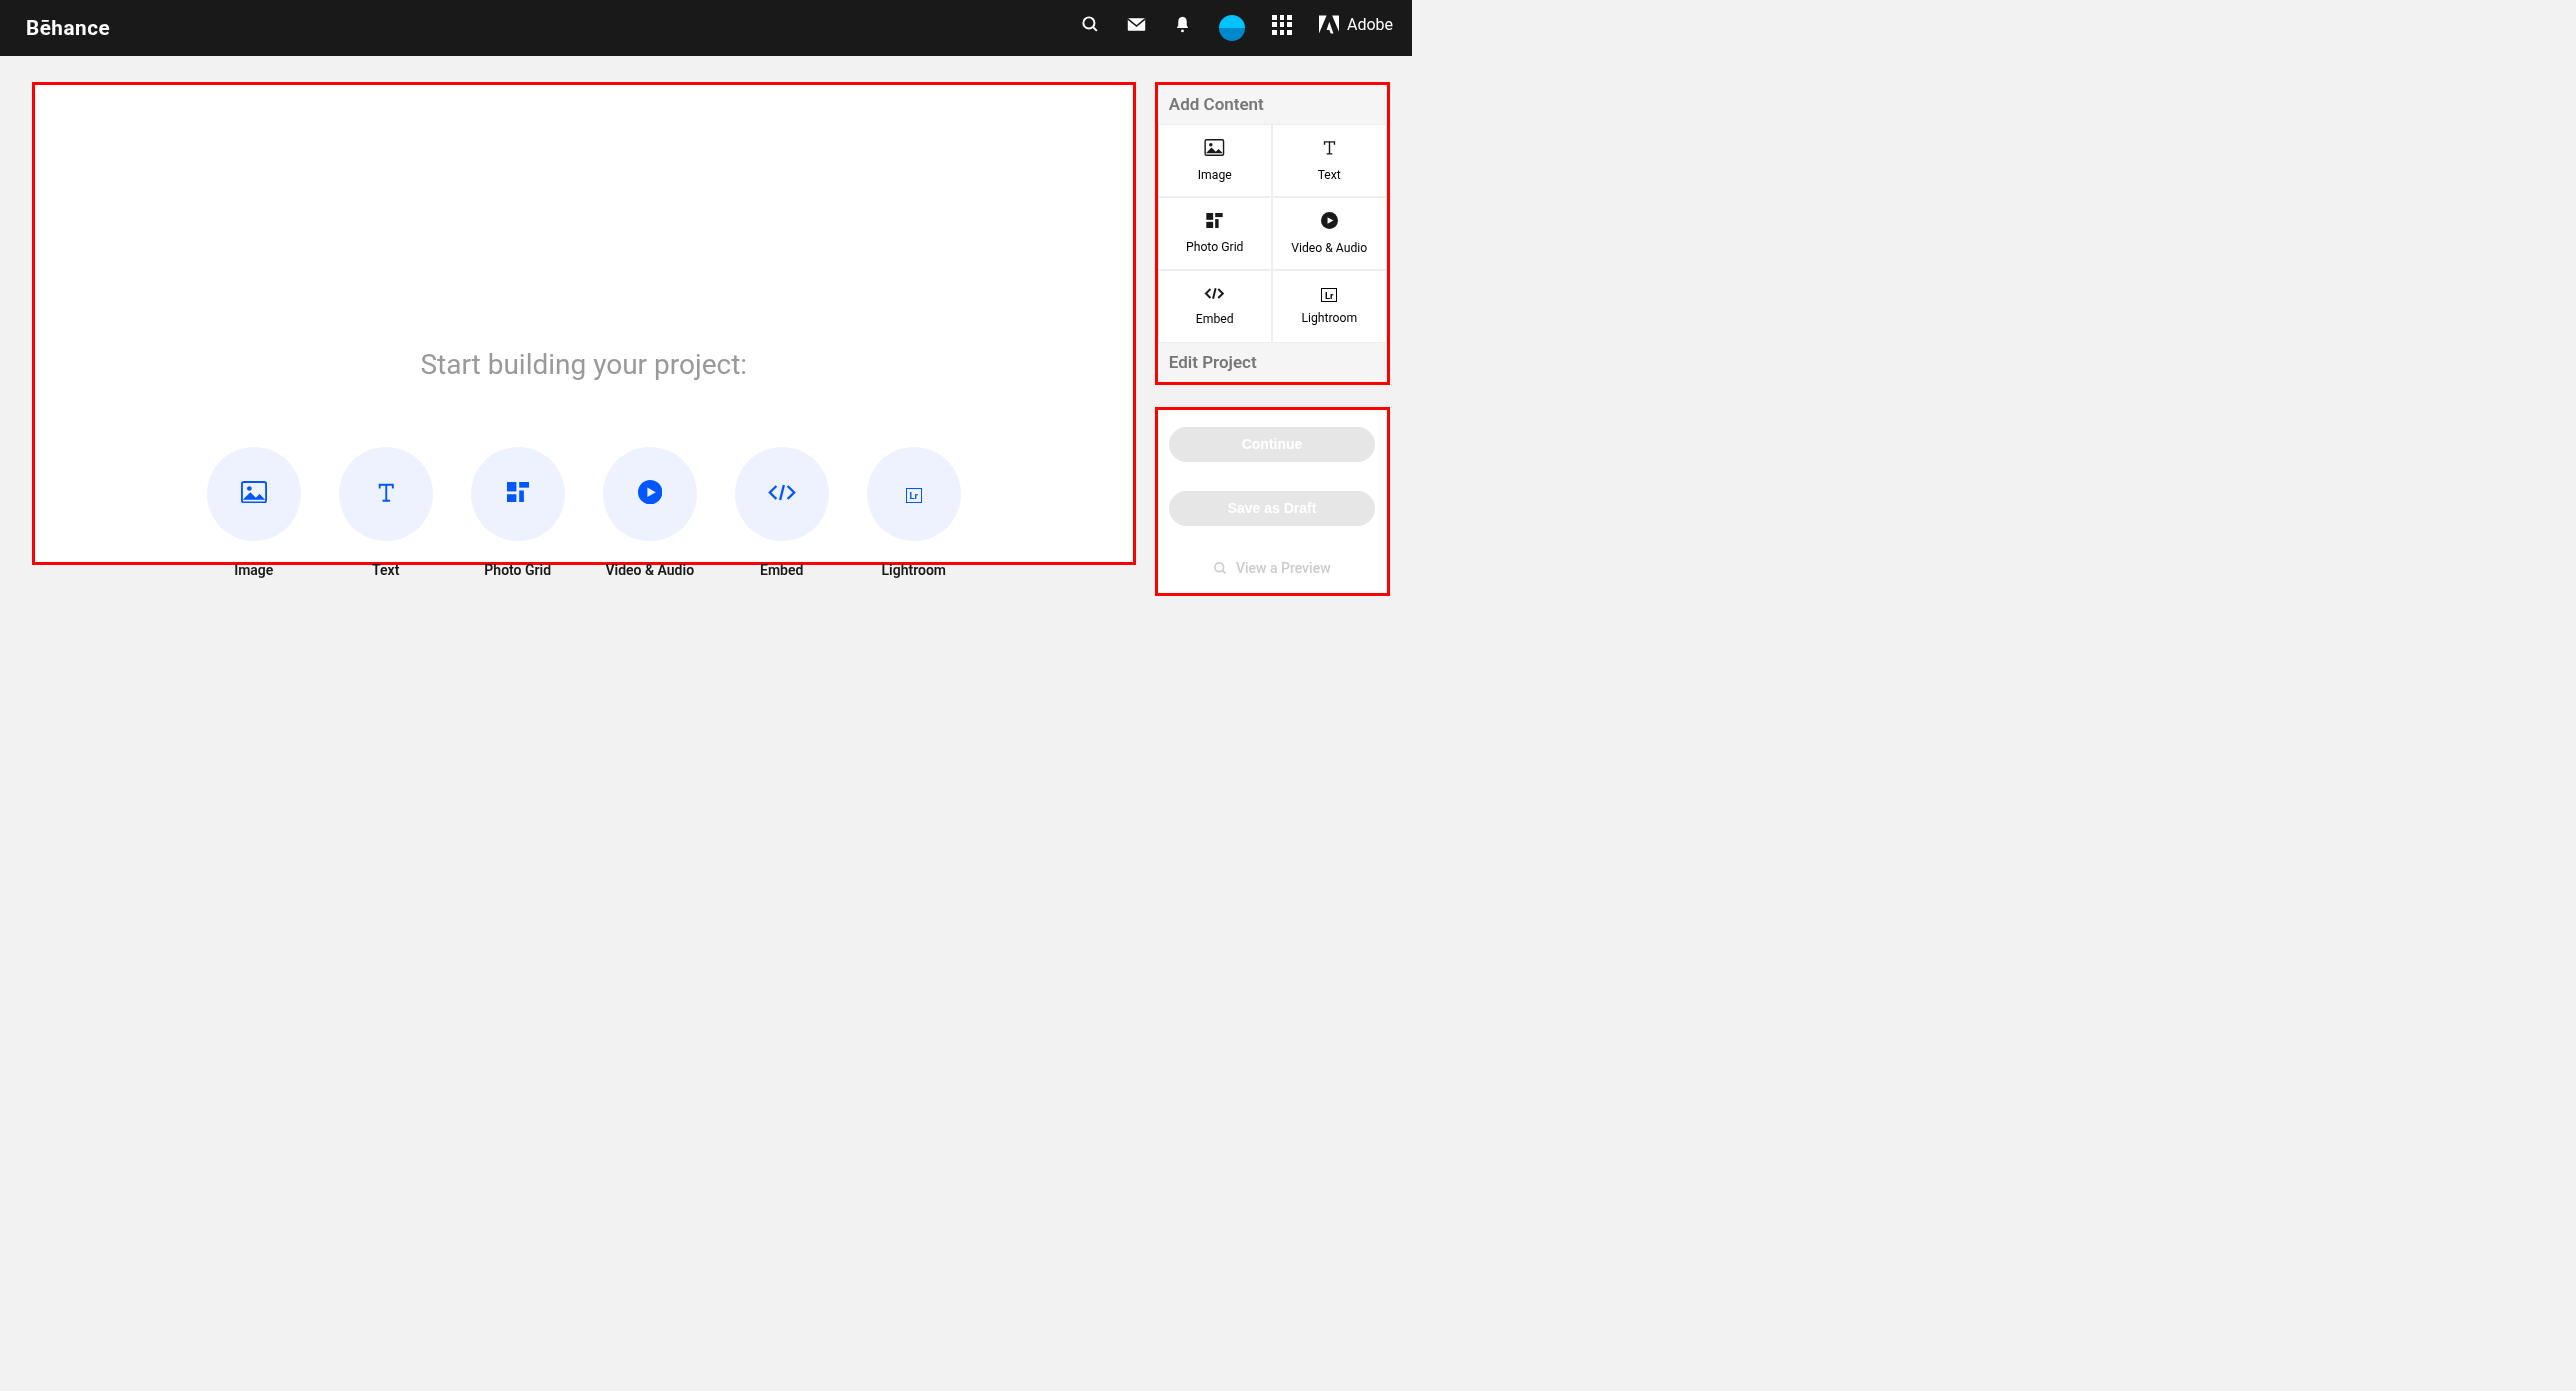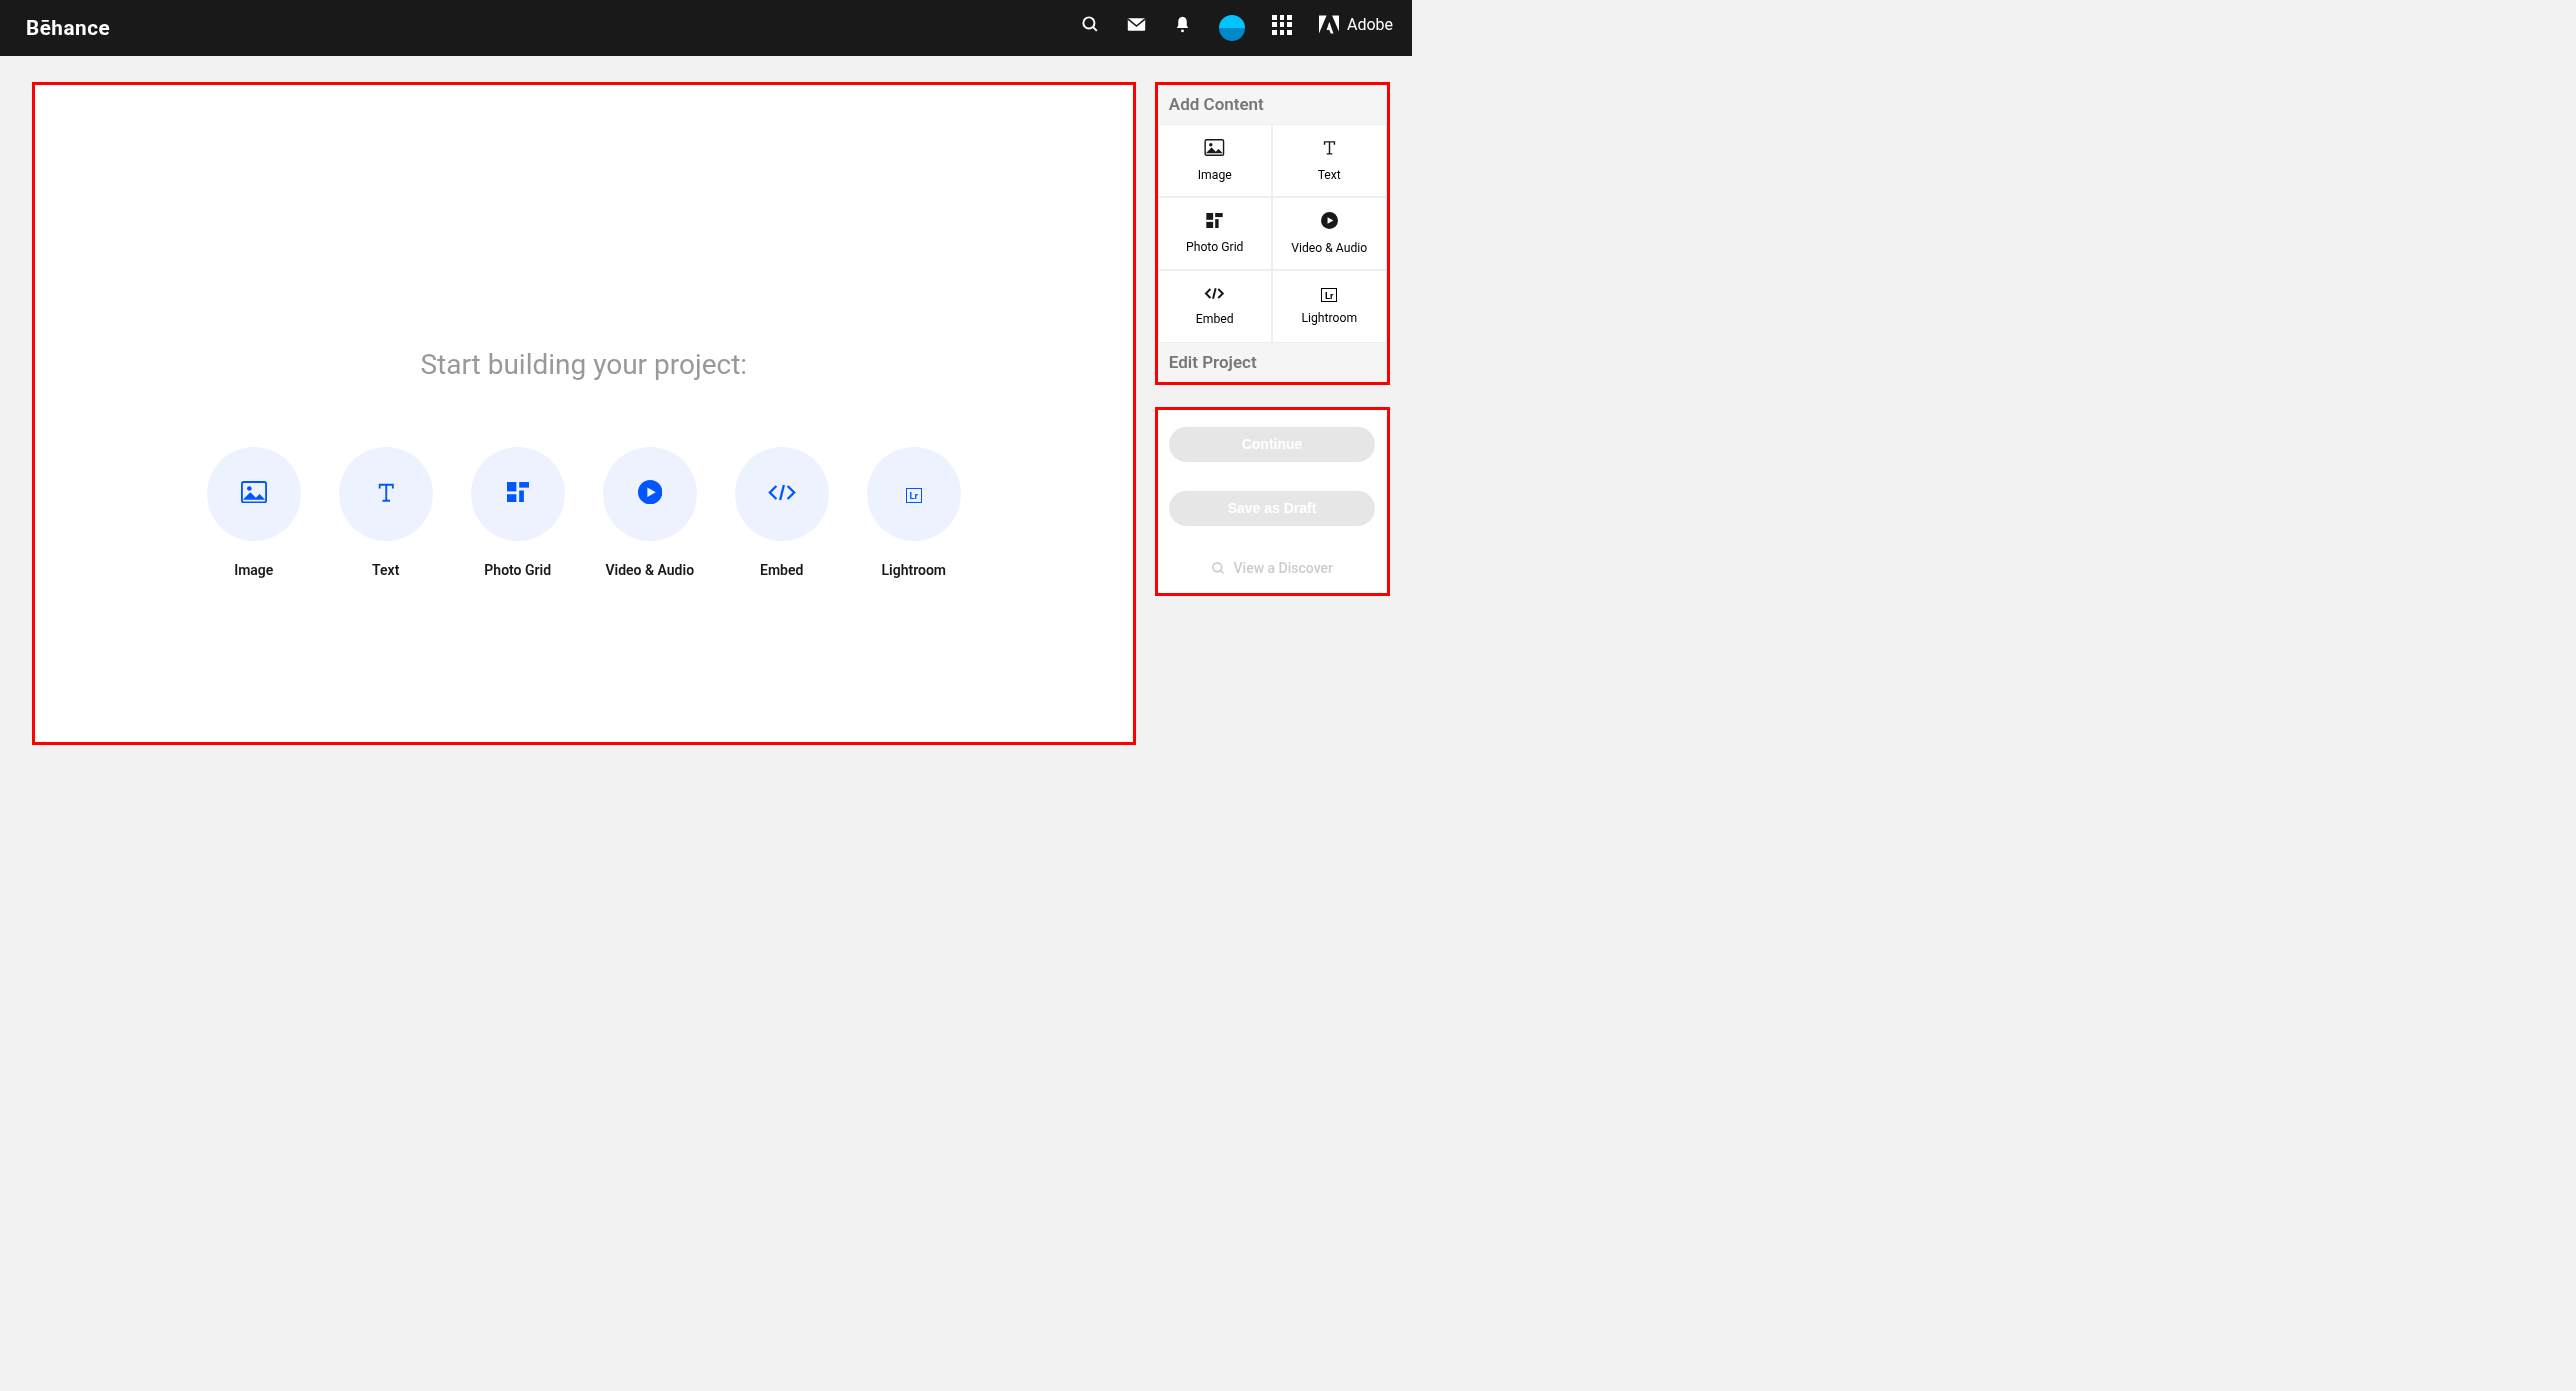--- a/index.html
+++ b/index.html
@@ -68,21 +68,21 @@
 
 .content {
   display:flex;
   padding: 26px 22.5px 0 32px;
   gap: 19px;
 }
 .canvas {
   flex: 1;
   background:#fff;
   border: 3.8px solid #ff0000;
-  height: 663px;
+  height: 483px;
   display:flex;
   flex-direction:column;
   align-items:center;
   padding-top: 263px;
 }
 .canvas-title {
   color:#999;
   font-size: 28px;
   font-weight: 400;
 }
@@ -327,19 +327,19 @@
     </div>
 
     <div class="action-panel">
       <button class="action-btn">Continue</button>
       <button class="action-btn">Save as Draft</button>
       <div class="preview-link">
         <svg width="15" height="15" viewBox="0 0 24 24" fill="none" stroke="#ccc" stroke-width="2.5">
             <circle cx="10" cy="10" r="7"></circle>
             <line x1="20" y1="20" x2="15" y2="15"></line>
           </svg>
-        <span>View a Discover</span>
+        <span>View a Preview</span>
       </div>
     </div>
   </div>
 
 </div>
 
 
 </body></html>

